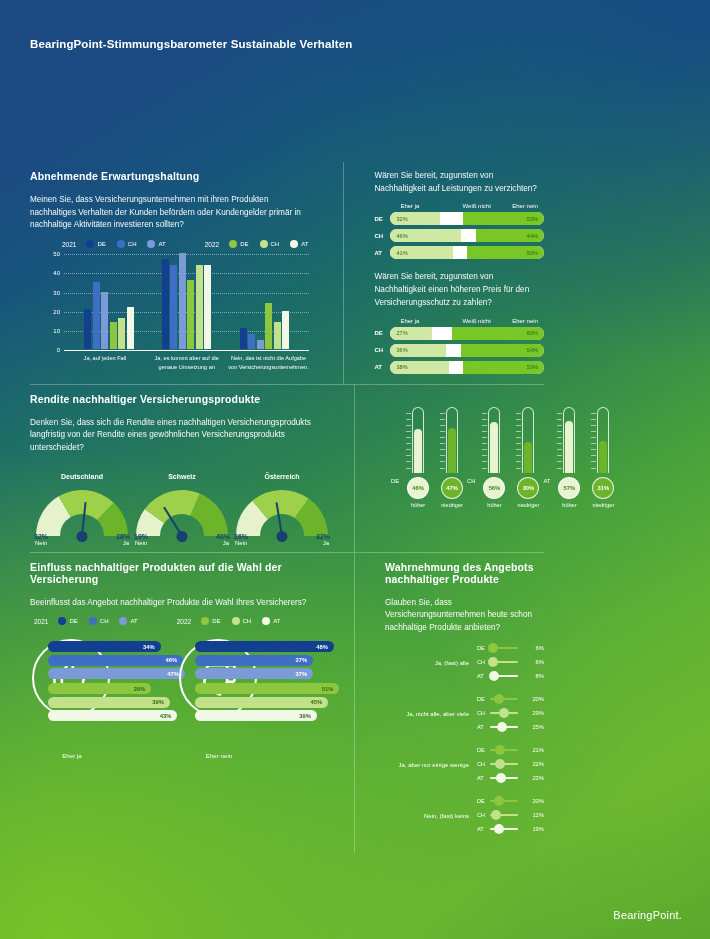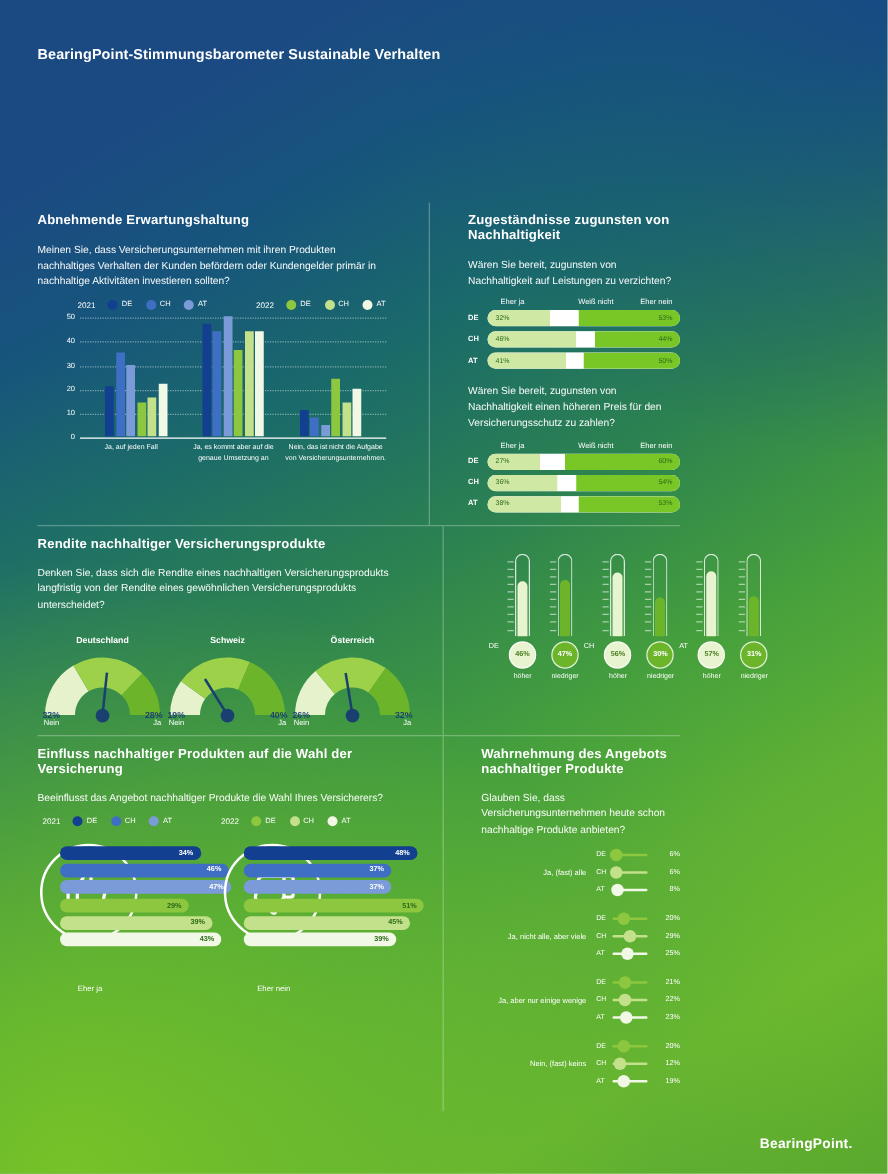--- a/index.html
+++ b/index.html
@@ -117,21 +117,21 @@
   .sl-name { width:92px; text-align:right; padding-right:8px; font-size:6px; line-height:1.3;}
   .sl-rows { flex:1; }
   .sl-row { display:flex; align-items:center; margin-bottom:4px;}
   .sl-row .cc { width:13px; font-size:5.6px;}
   .sl-track { position:relative; flex:1; height:10px; }
   .sl-line { position:absolute; left:0; right:0; top:4px; height:2.2px; border-radius:2px;}
   .sl-knob { position:absolute; top:0; width:10px; height:10px; border-radius:50%; transform:translateX(-50%);}
   .sl-val { width:26px; text-align:right; font-size:5.8px;}
 
   
-  .footer { position:absolute; bottom:18px; right:28px; font-size:11px; font-weight:bold; letter-spacing:.2px;}
+  .footer { position:absolute; bottom:18px; right:28px; font-size:11px; font-weight:normal; letter-spacing:.2px;}
 </style>
 </head>
 <body>
 
 <div class="page">
 
   <div class="header">
     <div class="h-sub">BearingPoint-Stimmungsbarometer Sustainable Verhalten</div>
   </div>
 
@@ -214,21 +214,20 @@
             </div>
           </div>
         <div class="catlabels" id="catlabels">
             <div class="cat">Ja, auf jeden Fall</div>
             <div class="cat">Ja, es kommt aber auf die genaue Umsetzung an</div>
             <div class="cat">Nein, das ist nicht die Aufgabe von Versicherungsunternehmen.</div>
           </div>
       </div>
 
       <div class="col">
-        <div class="sec-title">Zugeständnisse zugunsten von Nachhaltigkeit</div>
         <div class="sec-q">Wären Sie bereit, zugunsten von Nachhaltigkeit auf Leistungen zu verzichten?</div>
         <div class="stack-head">
           <span>Eher ja</span>
           <span>Weiß nicht</span>
           <span>Eher nein</span>
         </div>
         <div id="stack1">
             <div class="srow">
               <div class="cc">DE</div>
               <div class="strack">

